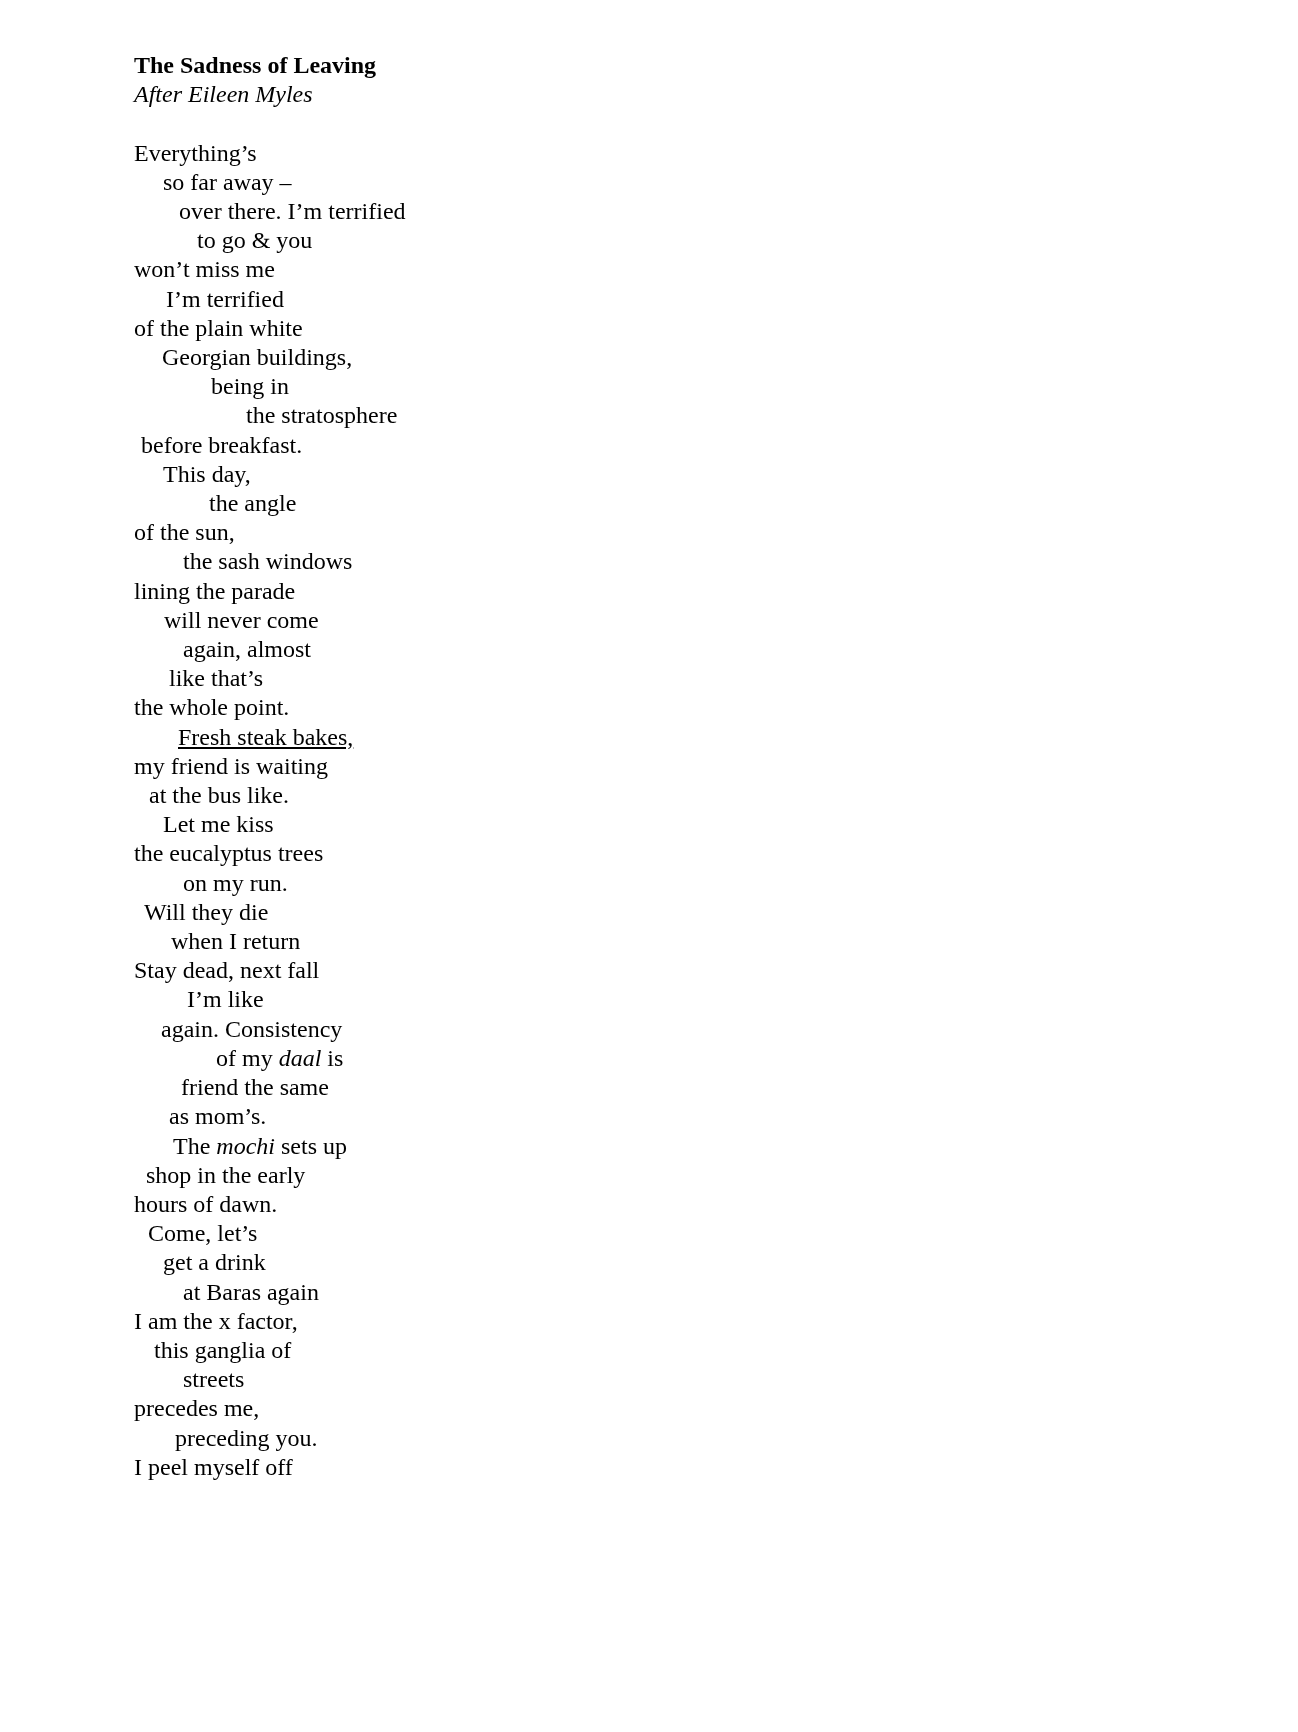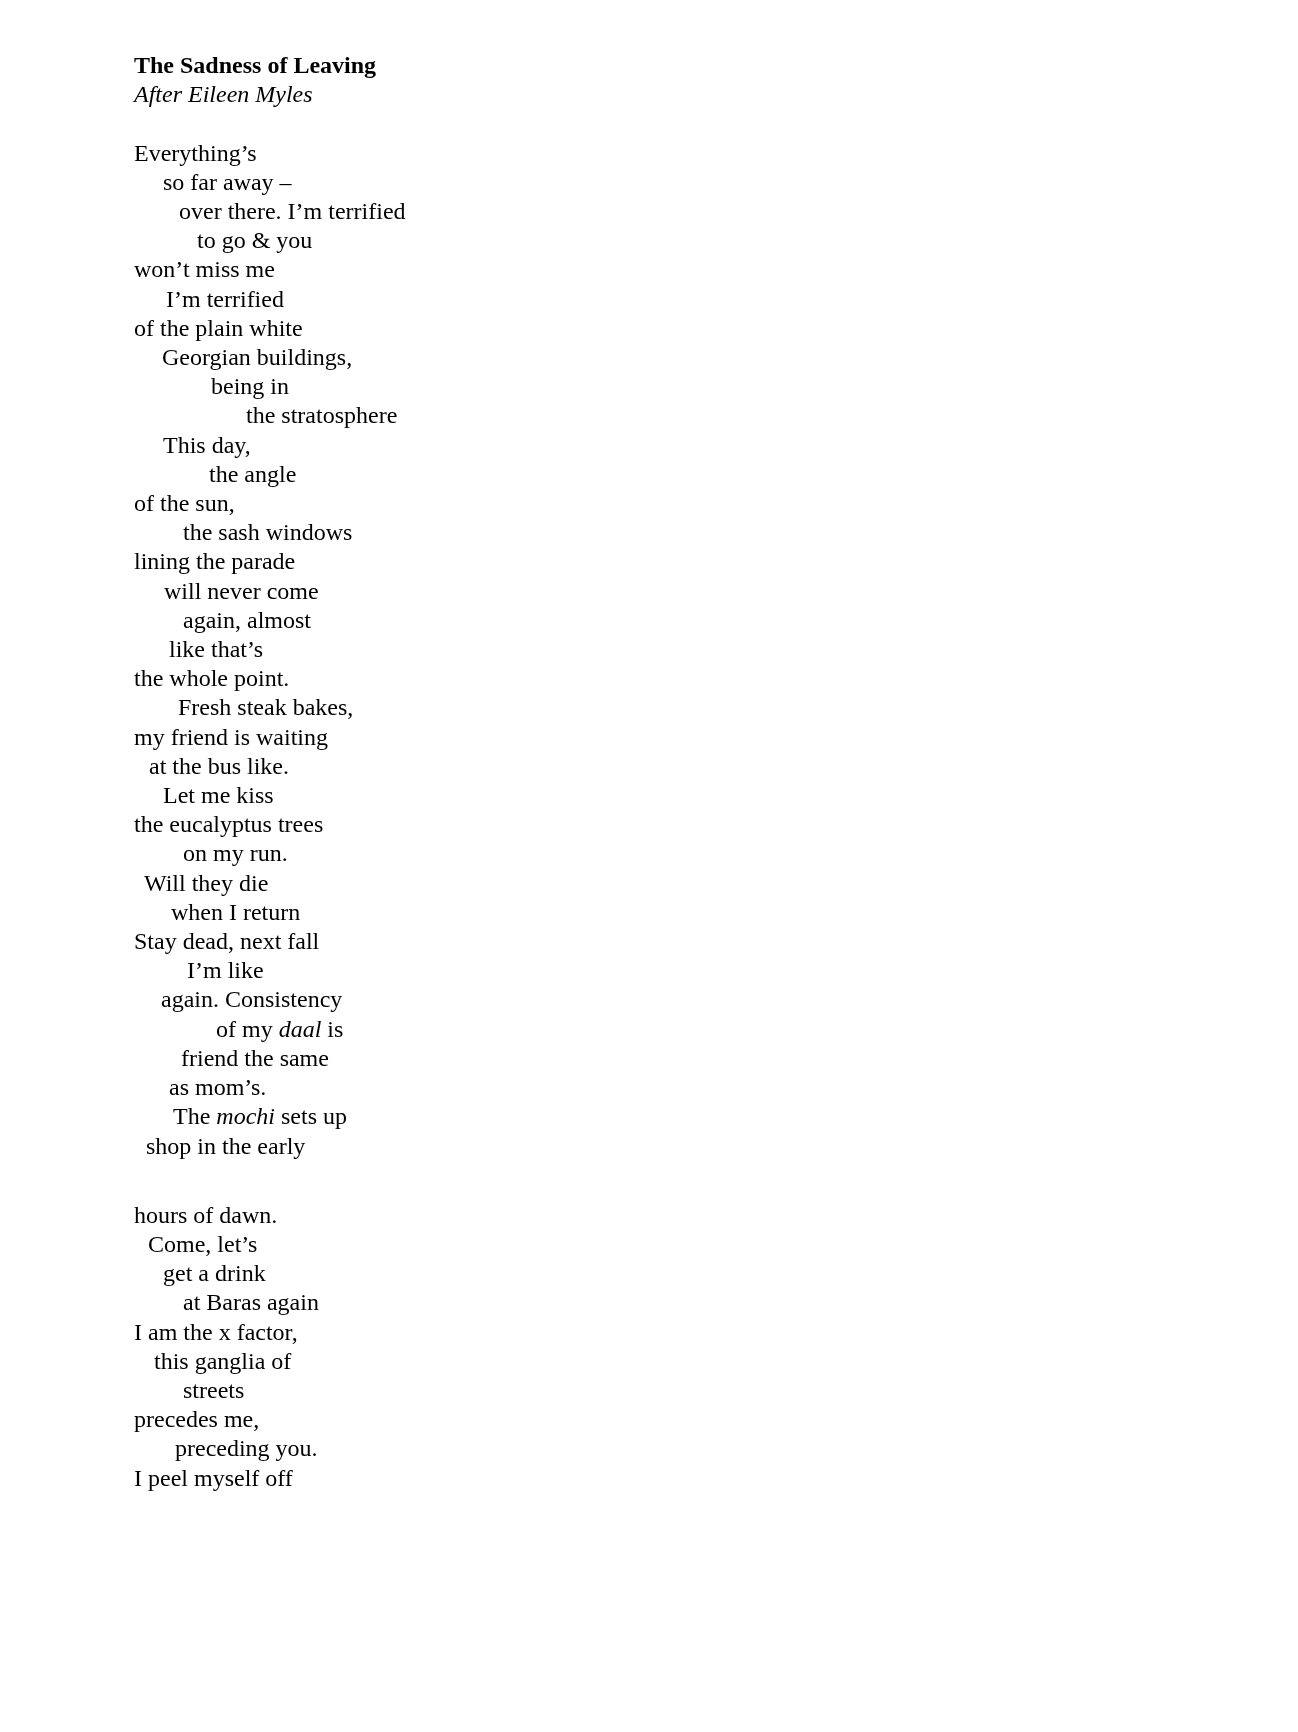--- a/index.html
+++ b/index.html
@@ -53,46 +53,47 @@
       <div class="poem-line" style="padding-left: 0px;"><span>Everything’s</span></div>
       <div class="poem-line" style="padding-left: 29px;"><span>so far away –</span></div>
       <div class="poem-line" style="padding-left: 45px;"><span>over there. I’m terrified</span></div>
       <div class="poem-line" style="padding-left: 63px;"><span>to go &amp; you</span></div>
       <div class="poem-line" style="padding-left: 0px;"><span>won’t miss me</span></div>
       <div class="poem-line" style="padding-left: 32px;"><span>I’m terrified</span></div>
       <div class="poem-line" style="padding-left: 0px;"><span>of the plain white</span></div>
       <div class="poem-line" style="padding-left: 28px;"><span>Georgian buildings,</span></div>
       <div class="poem-line" style="padding-left: 77px;"><span>being in</span></div>
       <div class="poem-line" style="padding-left: 112px;"><span>the stratosphere</span></div>
+      <div class="poem-line" style="padding-left: 7px;"><span>before breakfast.</span></div>
       <div class="poem-line" style="padding-left: 29px;"><span>This day,</span></div>
       <div class="poem-line" style="padding-left: 75px;"><span>the angle</span></div>
       <div class="poem-line" style="padding-left: 0px;"><span>of the sun,</span></div>
       <div class="poem-line" style="padding-left: 49px;"><span>the sash windows</span></div>
       <div class="poem-line" style="padding-left: 0px;"><span>lining the parade</span></div>
       <div class="poem-line" style="padding-left: 30px;"><span>will never come</span></div>
       <div class="poem-line" style="padding-left: 49px;"><span>again, almost</span></div>
       <div class="poem-line" style="padding-left: 35px;"><span>like that’s</span></div>
       <div class="poem-line" style="padding-left: 0px;"><span>the whole point.</span></div>
-      <div class="poem-line" style="padding-left: 44px;"><span>Fresh steak bakes,</span></div>
+      <div class="poem-line" style="padding-left: 44px; text-decoration: underline;"><span>Fresh steak bakes,</span></div>
       <div class="poem-line" style="padding-left: 0px;"><span>my friend is waiting</span></div>
       <div class="poem-line" style="padding-left: 15px;"><span>at the bus like.</span></div>
       <div class="poem-line" style="padding-left: 29px;"><span>Let me kiss</span></div>
       <div class="poem-line" style="padding-left: 0px;"><span>the eucalyptus trees</span></div>
       <div class="poem-line" style="padding-left: 49px;"><span>on my run.</span></div>
       <div class="poem-line" style="padding-left: 10px;"><span>Will they die</span></div>
       <div class="poem-line" style="padding-left: 37px;"><span>when I return</span></div>
       <div class="poem-line" style="padding-left: 0px;"><span>Stay dead, next fall</span></div>
       <div class="poem-line" style="padding-left: 53px;"><span>I’m like</span></div>
       <div class="poem-line" style="padding-left: 27px;"><span>again. Consistency</span></div>
       <div class="poem-line" style="padding-left: 82px;"><span>of my </span><span class="em">daal</span><span> is</span></div>
       <div class="poem-line" style="padding-left: 47px;"><span>friend the same</span></div>
       <div class="poem-line" style="padding-left: 35px;"><span>as mom’s.</span></div>
       <div class="poem-line" style="padding-left: 39px;"><span>The </span><span class="em">mochi</span><span> sets up</span></div>
       <div class="poem-line" style="padding-left: 12px;"><span>shop in the early</span></div>
-      <div class="poem-line" style="padding-left: 0px; margin-top: 40px;"><span>hours of dawn.</span></div>
+      <div class="poem-line" style="padding-left: 0px;"><span>hours of dawn.</span></div>
       <div class="poem-line" style="padding-left: 14px;"><span>Come, let’s</span></div>
       <div class="poem-line" style="padding-left: 29px;"><span>get a drink</span></div>
       <div class="poem-line" style="padding-left: 49px;"><span>at Baras again</span></div>
       <div class="poem-line" style="padding-left: 0px;"><span>I am the x factor,</span></div>
       <div class="poem-line" style="padding-left: 20px;"><span>this ganglia of</span></div>
       <div class="poem-line" style="padding-left: 49px;"><span>streets</span></div>
       <div class="poem-line" style="padding-left: 0px;"><span>precedes me,</span></div>
       <div class="poem-line" style="padding-left: 41px;"><span>preceding you.</span></div>
       <div class="poem-line" style="padding-left: 0px;"><span>I peel myself off</span></div>
     </div>

